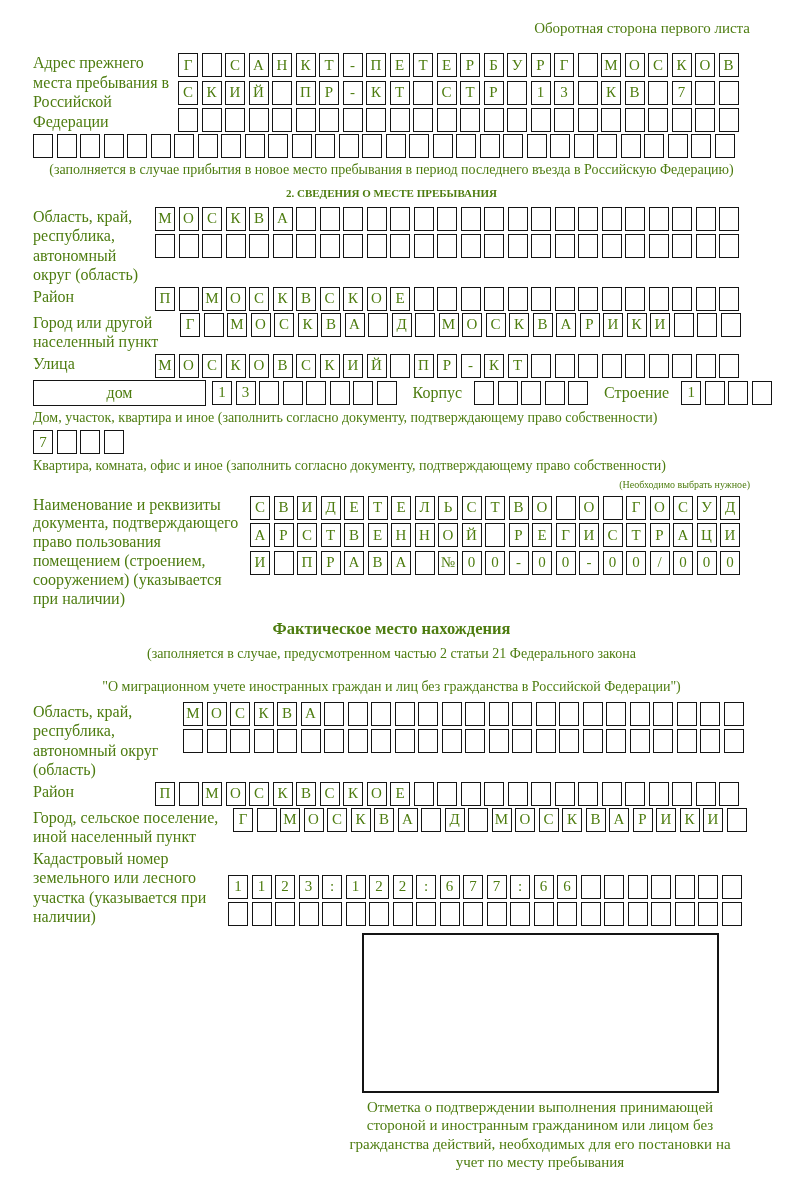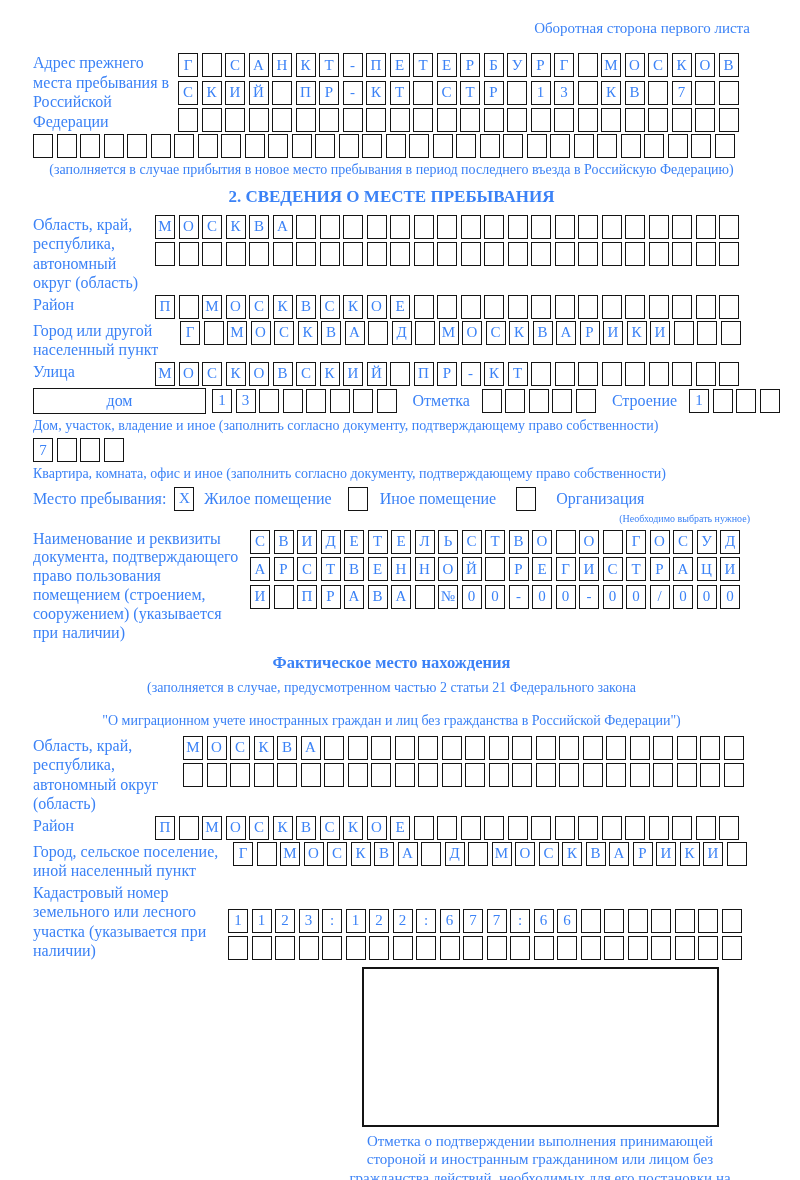--- a/index.html
+++ b/index.html
@@ -1,36 +1,36 @@
 <!DOCTYPE html>
 <html><head>
 <meta charset="utf-8">
 <style>
   html,body{margin:0;padding:0;background:#ffffff;}
   .page{
     width:800px;height:1180px;box-sizing:border-box;position:relative;
-    padding:6px 50px 0 33px;background:#fff;color:#3b82f6;
+    padding:6px 50px 0 33px;background:#fff;color:#4d7c0f;
     font-family:"Liberation Serif","DejaVu Serif",serif;
     overflow:hidden;
   }
   .top-note{text-align:right;font-size:15px;margin:14px 0 16px 0;}
   .field{display:flex;align-items:flex-start;margin-bottom:2px;}
   .flabel{font-size:16px;line-height:1.22;flex-shrink:0;box-sizing:border-box;padding-right:8px;}
   .w145{width:145px;} .w122{width:122px;} .w147{width:147px;} .w217{width:217px;}
   .w150{width:150px;} .w200{width:200px;} .w195{width:195px;}
   .rows{display:flex;flex-direction:column;gap:3.5px;}
   .cellrow{display:flex;gap:3.5px;}
   .cell{
     width:20px;height:24px;box-sizing:border-box;border:1.8px solid #141414;
     display:flex;align-items:center;justify-content:center;
     font-size:15px;line-height:1;flex-shrink:0;background:#fff;
   }
   .caption{font-size:14px;line-height:1.25;margin:3px 0 4px 0;}
   .center{text-align:center;}
-  .sec-title{text-align:center;font-weight:bold;font-size:17px;margin:8px 0 8px 0;}
+  .sec-title{text-align:center;font-weight:bold;font-size:11px;margin:8px 0 8px 0;}
   .widebox{
     height:26px;box-sizing:border-box;border:1.8px solid #141414;
     display:flex;align-items:center;justify-content:center;font-size:16px;flex-shrink:0;
   }
   .inline-label{font-size:16px;line-height:26px;white-space:nowrap;}
   .houserow{display:flex;align-items:center;gap:6px;margin-bottom:2px;}
   .stayrow{display:flex;align-items:center;margin:4px 0 2px 0;}
   .stayrow .inline-label{line-height:24px;}
   .hint{font-size:10px;margin:2px 0 6px 200px;text-align:right;}
   .gap26{margin-top:26px;}
@@ -323,57 +323,48 @@
     <div class="cellrow">
         <div class="cell">1</div>
         <div class="cell">3</div>
         <div class="cell"></div>
         <div class="cell"></div>
         <div class="cell"></div>
         <div class="cell"></div>
         <div class="cell"></div>
         <div class="cell"></div>
       </div>
-    <div class="inline-label ml10 mr6">Отметка</div>
+    <div class="inline-label ml10 mr6">Корпус</div>
     <div class="cellrow">
         <div class="cell"></div>
         <div class="cell"></div>
         <div class="cell"></div>
         <div class="cell"></div>
         <div class="cell"></div>
       </div>
     <div class="inline-label ml10 mr6">Строение</div>
     <div class="cellrow">
         <div class="cell">1</div>
         <div class="cell"></div>
         <div class="cell"></div>
         <div class="cell"></div>
       </div>
   </div>
-  <div class="caption">Дом, участок, владение и иное (заполнить согласно документу, подтверждающему право собственности)</div>
+  <div class="caption">Дом, участок, квартира и иное (заполнить согласно документу, подтверждающему право собственности)</div>
 
   <div class="houserow">
     <div class="cellrow">
         <div class="cell">7</div>
         <div class="cell"></div>
         <div class="cell"></div>
         <div class="cell"></div>
       </div>
   </div>
   <div class="caption">Квартира, комната, офис и иное (заполнить согласно документу, подтверждающему право собственности)</div>
 
-  <div class="stayrow">
-    <div class="inline-label mr8">Место пребывания:</div>
-    <div class="cell">X</div>
-    <div class="inline-label" style="margin:0 16px 0 10px">Жилое помещение</div>
-    <div class="cell"></div>
-    <div class="inline-label" style="margin:0 20px 0 12px">Иное помещение</div>
-    <div class="cell"></div>
-    <div class="inline-label" style="margin-left:20px">Организация</div>
-  </div>
   <div class="hint">(Необходимо выбрать нужное)</div>
 
   <div class="field">
     <div class="flabel w217" style="line-height:1.18">Наименование и реквизиты документа, подтверждающего право пользования помещением (строением, сооружением) (указывается при наличии)</div>
     <div class="rows">
       <div class="cellrow">
           <div class="cell">С</div>
           <div class="cell">В</div>
           <div class="cell">И</div>
           <div class="cell">Д</div>

